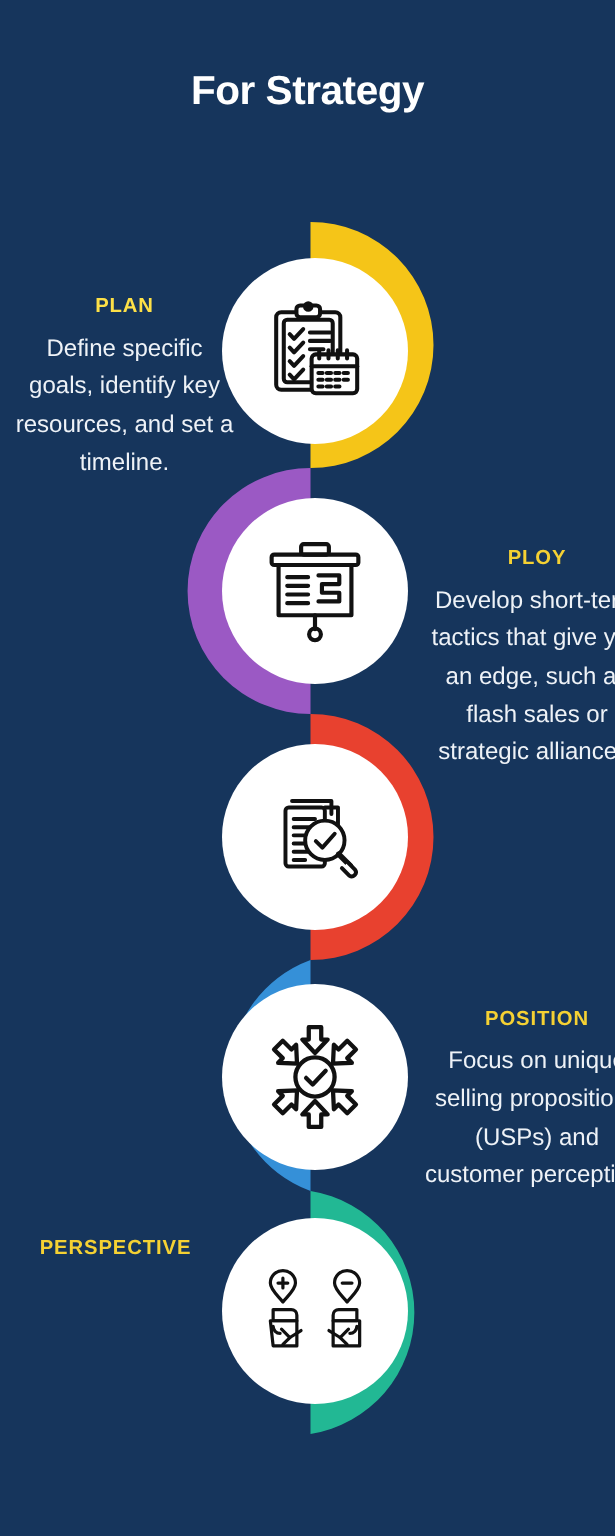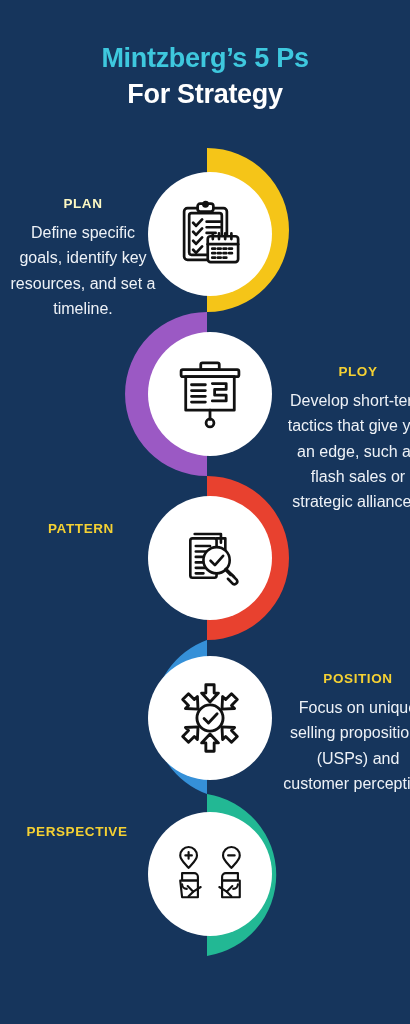--- a/index.html
+++ b/index.html
@@ -49,21 +49,20 @@
   .p3 { left:6px;   top:521px; }
   .p4 { left:283px; top:671px; }
   .p5 { left:2px;   top:824px; }
 </style>
 </head>
 <body style="background: rgb(22, 53, 92);">
 
 <div id="stage" style="background: rgb(22, 53, 92);">
 
   <div class="title-block">
-    <div class="title-line1" style="color: rgb(62, 200, 222);">Mintzberg’s 5 Ps</div>
     <div class="title-line2" style="color: rgb(255, 255, 255);">For Strategy</div>
   </div>
 
   <svg class="ribbon" viewBox="0 0 410 1024" xmlns="http://www.w3.org/2000/svg">
 
     <path d="M207,148 A82,82 0 0 1 207,312 L207,272 A42,42 0 0 0 207,188 Z" fill="#f5c518"></path>
 
     <path d="M207,312 A82,82 0 0 0 207,476 L207,436 A42,42 0 0 1 207,352 Z" fill="#9b59c4"></path>
 
     <path d="M207,476 A82,82 0 0 1 207,640 L207,600 A42,42 0 0 0 207,516 Z" fill="#e8412f"></path>
@@ -154,31 +153,30 @@
 
       <path d="M73 31H60a4 4 0 0 0-4 4v4h17z"></path>
       <path d="M75 39H56v18h19z"></path>
       <path d="M73 43a5 5 0 0 1-5 5"></path>
       <path d="M67 45l-6 6-8-5"></path>
       <path d="M61 51l5 5"></path>
     </svg>
   </div>
 
   <div class="txt left p1">
-    <div class="t-head" style="color: #fef9c3;">PLAN</div>
+    <div class="t-head" style="color: #fde047;">PLAN</div>
     <div class="t-body" style="color: rgb(238, 242, 247);">Define specific goals, identify key resources, and set a timeline.</div>
   </div>
 
   <div class="txt right p2">
     <div class="t-head" style="color: rgb(245, 209, 51);">PLOY</div>
     <div class="t-body" style="color: rgb(238, 242, 247);">Develop short-term tactics that give you an edge, such as flash sales or strategic alliances.</div>
   </div>
 
   <div class="txt left p3">
-    <div class="t-head" style="color: rgb(245, 209, 51);">PATTERN</div>
   </div>
 
   <div class="txt right p4">
     <div class="t-head" style="color: rgb(245, 209, 51);">POSITION</div>
     <div class="t-body" style="color: rgb(238, 242, 247);">Focus on unique selling propositions (USPs) and customer perception.</div>
   </div>
 
   <div class="txt left p5">
     <div class="t-head" style="color: rgb(245, 209, 51);">PERSPECTIVE</div>
   </div>

